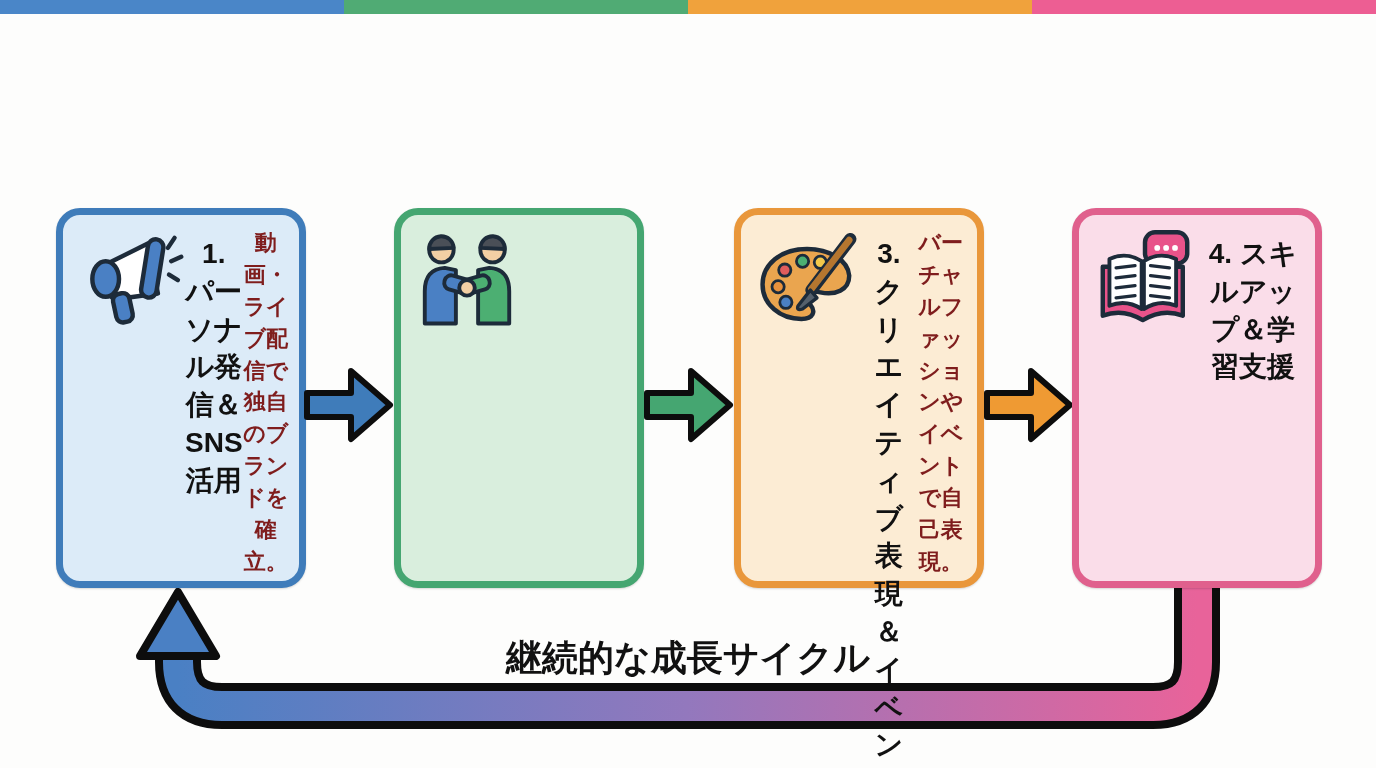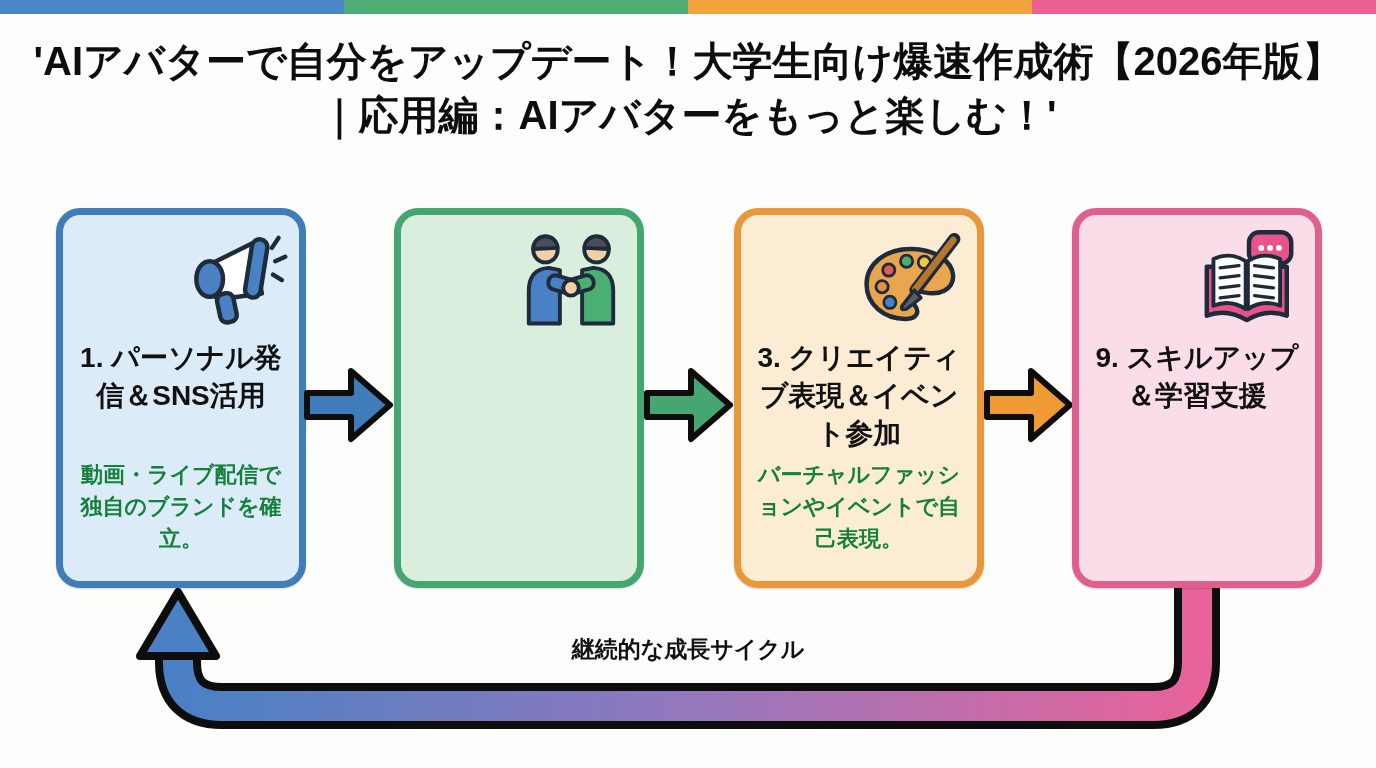--- a/index.html
+++ b/index.html
@@ -36,22 +36,22 @@
   
   .card {
     position: absolute;
     top: 208px;
     width: 250px;
     height: 380px;
     box-sizing: border-box;
     border: 7px solid;
     border-radius: 24px;
     display: flex;
-    flex-direction: column;
-    align-items: flex-end;
+    flex-direction: row;
+    align-items: flex-start;
     padding: 12px 10px 16px;
     box-shadow: 0 1px 2px rgba(0,0,0,0.15);
   }
   .card-1 { left: 56px;   background: #dcebf8; border-color: #3f7cba; }
   .card-2 { left: 394px;  background: #d9eedd; border-color: #45a671; }
   .card-3 { left: 734px;  background: #fcecd4; border-color: #e9973b; }
   .card-4 { left: 1072px; background: #fadde9; border-color: #e0608d; }
 
   .card .icon { height: 104px; display: flex; align-items: center; justify-content: center; }
   .card .icon svg { width: 112px; height: 100px; }
@@ -63,54 +63,53 @@
     line-height: 1.35;
     text-align: center;
     color: #111;
   }
   .card p {
     margin: auto 0 10px;
     font-size: 22px;
     font-weight: 700;
     line-height: 1.45;
     text-align: center;
-    color: #15803d;
+    color: #7f1d1d;
   }
 
   
   .flow-arrow { position: absolute; top: 362px; width: 90px; height: 86px; }
   .flow-arrow svg { width: 100%; height: 100%; }
   .fa-1 { left: 304px; }
   .fa-2 { left: 644px; }
   .fa-3 { left: 984px; }
 
   
   .loop-svg { position: absolute; top: 0; left: 0; width: 1376px; height: 768px; }
   .loop-label {
     position: absolute;
     top: 634px; left: 0; right: 0;
     text-align: center;
-    font-size: 23px;
+    font-size: 36px;
     font-weight: 800;
     color: #111;
   }
 </style>
 </head>
 <body>
 
 <div class="page">
 
   <div class="top-bar">
     <span class="seg seg-blue"></span>
     <span class="seg seg-green"></span>
     <span class="seg seg-orange"></span>
     <span class="seg seg-pink"></span>
   </div>
 
-  <h1 class="title">'AIアバターで自分をアップデート！大学生向け爆速作成術【2026年版】｜応用編：AIアバターをもっと楽しむ！'</h1>
 
   <svg class="loop-svg" viewBox="0 0 1376 768">
     <defs>
       <linearGradient id="loopGrad" gradientUnits="userSpaceOnUse" x1="178" y1="0" x2="1197" y2="0">
         <stop offset="0" stop-color="#4a80c4"></stop>
         <stop offset="0.5" stop-color="#9378bd"></stop>
         <stop offset="1" stop-color="#e8639a"></stop>
       </linearGradient>
     </defs>
     <path d="M1197 584 V662 Q1197 706 1153 706 H222 Q178 706 178 662 V652" fill="none" stroke="#0d0d0d" stroke-width="46"></path>
@@ -207,16 +206,16 @@
             <path d="M24 44 L41 42"></path>
             <path d="M24 53 L41 51"></path>
             <path d="M24 62 L41 60"></path>
           <path d="M55 33 L72 35"></path>
             <path d="M55 42 L72 44"></path>
             <path d="M55 51 L72 53"></path>
             <path d="M55 60 L72 62"></path>
         </g>
       </svg>
     </div>
-    <h2>9. スキルアップ＆学習支援</h2>
+    <h2>4. スキルアップ＆学習支援</h2>
   </section>
 
 </div>
 
 </body></html>

